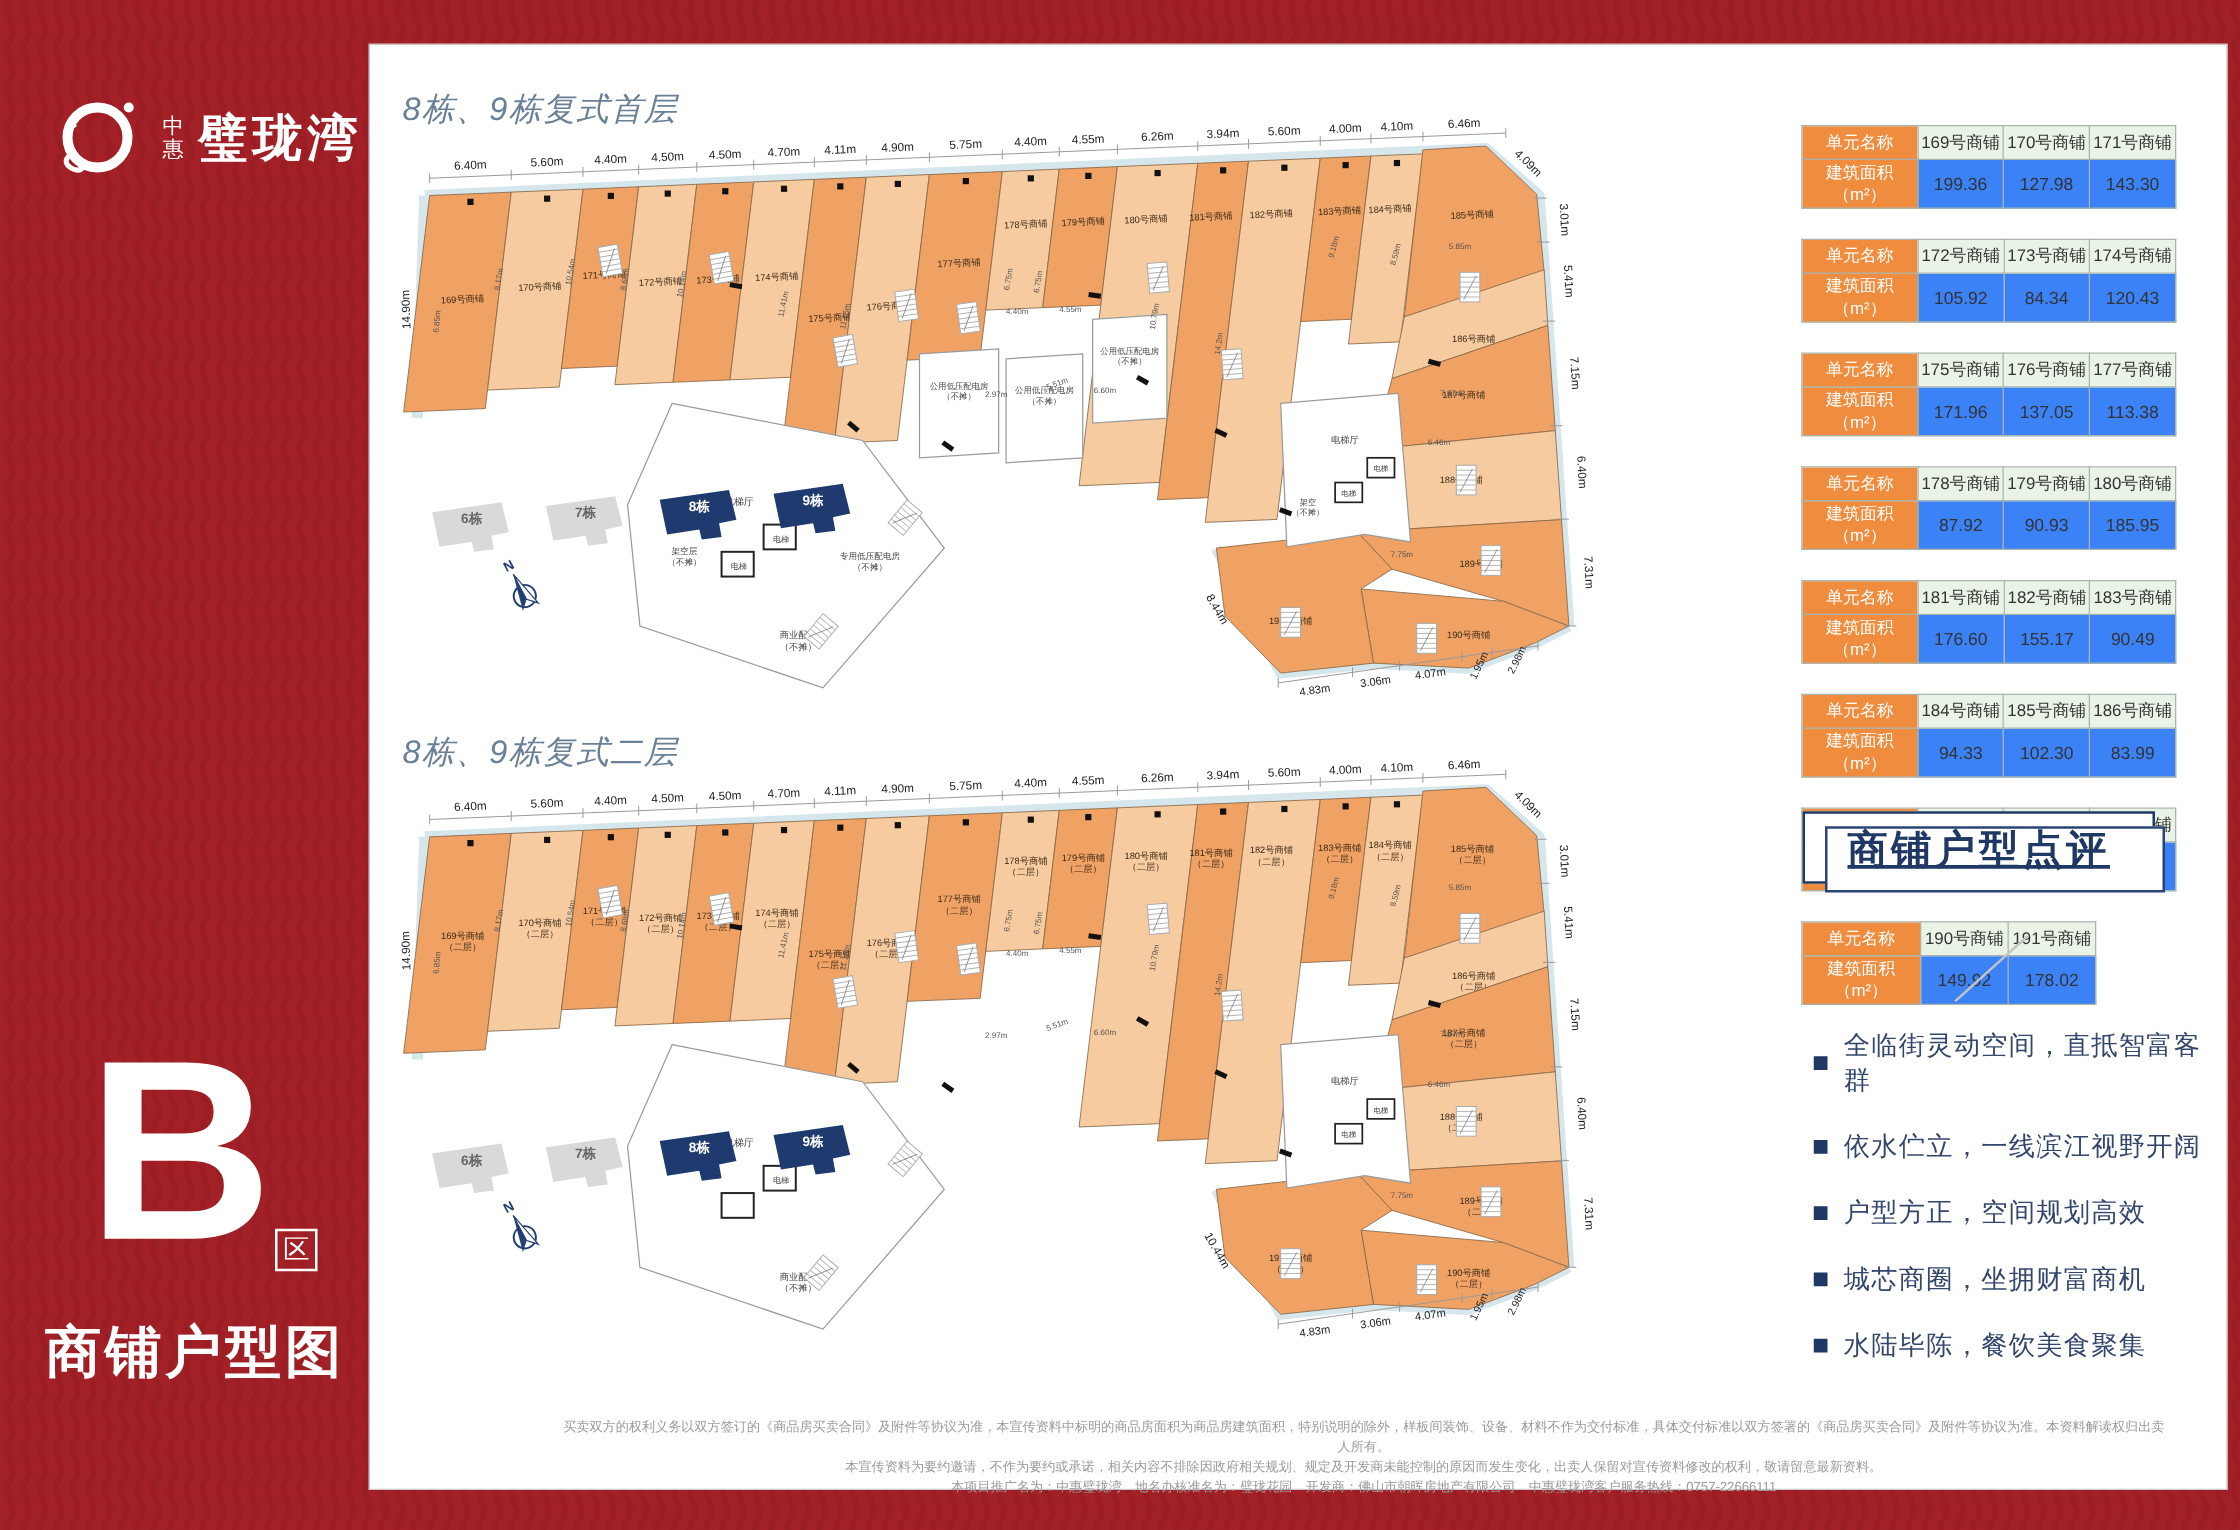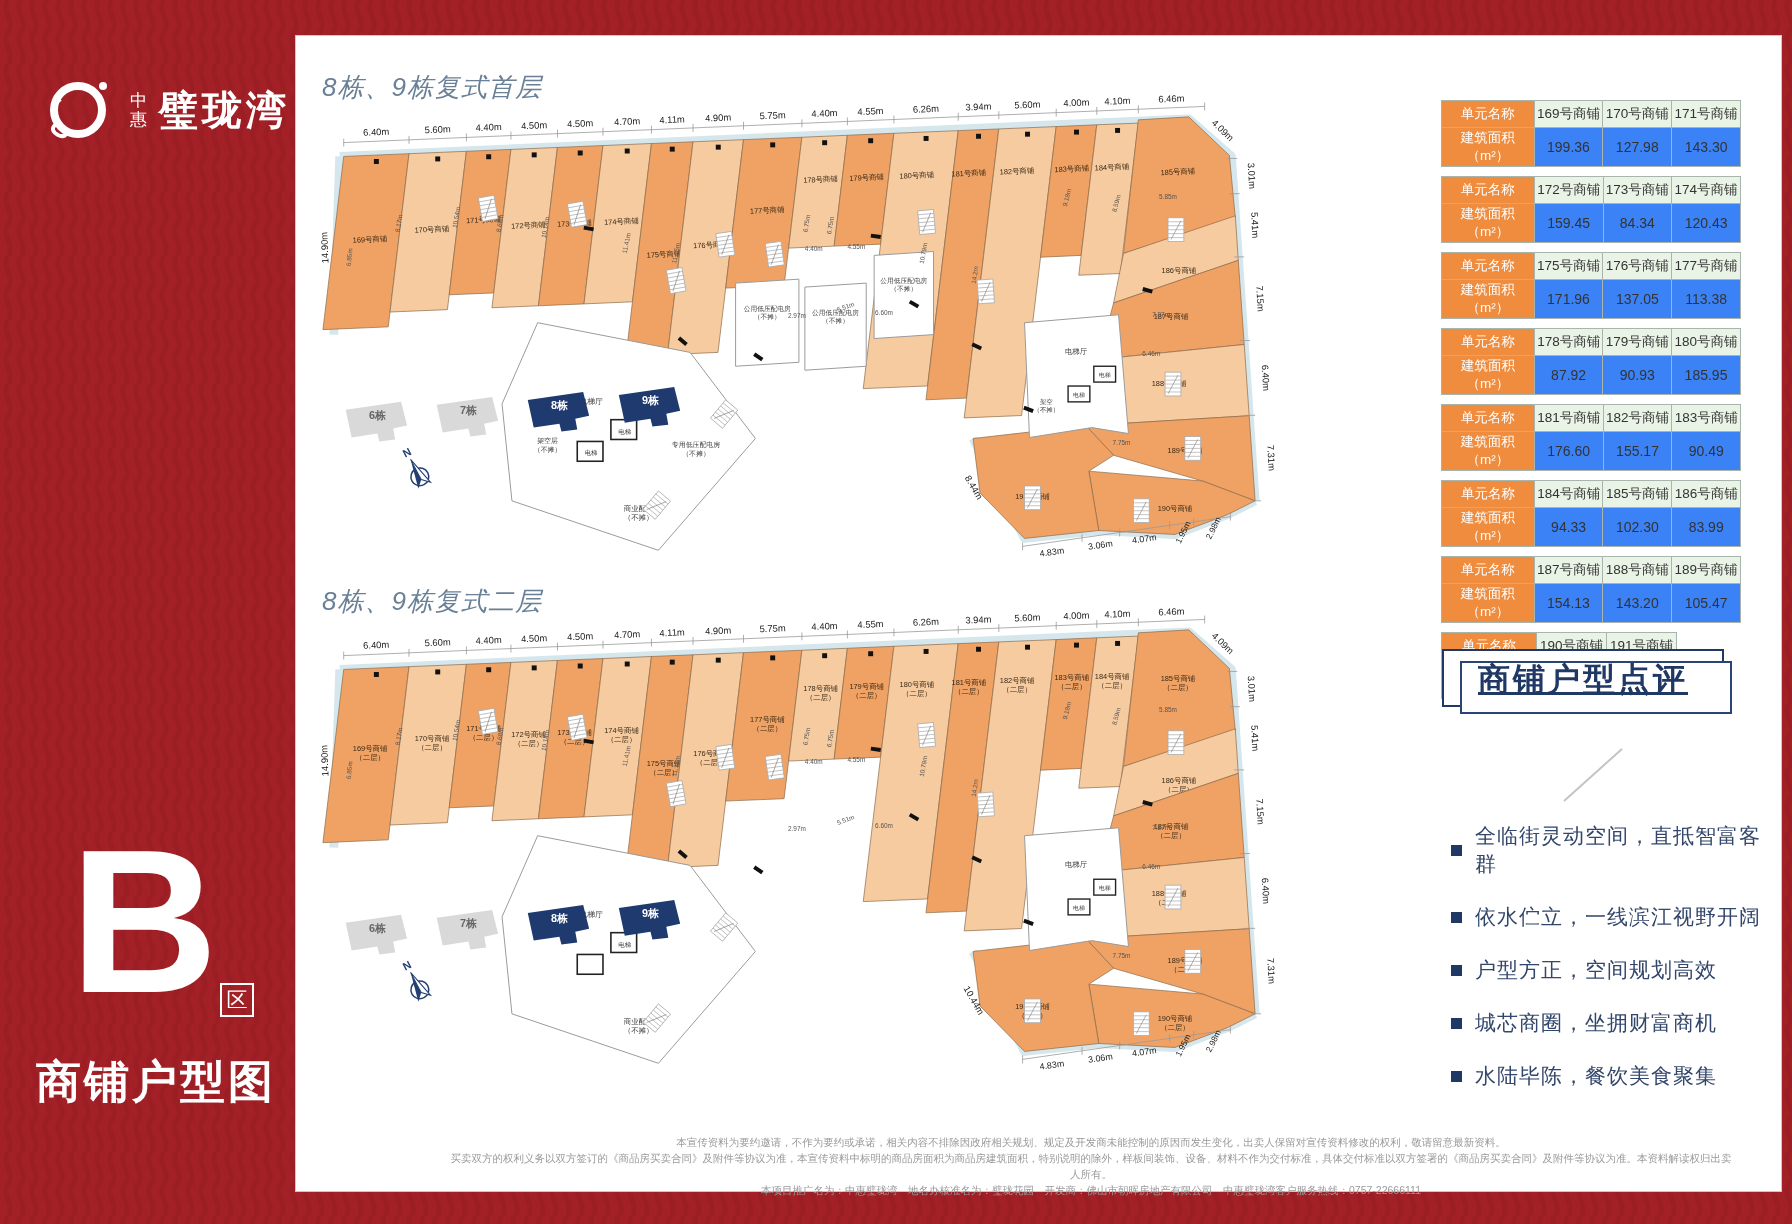--- a/index.html
+++ b/index.html
@@ -16,21 +16,21 @@
   #zone .suffix{position:absolute;left:150px;top:165px;width:30px;height:30px;border:2px solid #fff;
     font-size:21px;line-height:29px;text-align:center;}
   #caption{position:absolute;left:36px;top:1052px;z-index:2;color:#fff;font-size:45px;font-weight:bold;letter-spacing:3px;}
   
   .plan-title{position:absolute;color:#6a8096;font-size:26px;letter-spacing:1px;font-style:italic;}
   #t1{left:26px;top:34px;} #t2{left:26px;top:548px;}
   .plan-svg{position:absolute;width:950px;height:492px;overflow:visible;}
   #plan1{left:20px;top:60px;} #plan2{left:20px;top:573px;}
   
   #unit-tables{position:absolute;left:1145px;top:64px;width:300px;}
-  table.unit-table{border-collapse:collapse;margin-bottom:9px;padding-left:20px;}
+  table.unit-table{border-collapse:collapse;margin-bottom:24px;padding-left:20px;}
   .unit-table td,.unit-table th{border:1px solid #a9b4ac;font-weight:normal;text-align:center;}
   .unit-table .lab{background:#ef8c3e;color:#fff;width:92px;height:24px;font-size:13.5px;}
   .unit-table .nm{background:#eaf4e6;color:#333;width:67px;height:24px;font-size:13.5px;}
   .unit-table .ar{background:#3b82f6;color:#333;height:23px;font-size:14px;}
   
   #review-title{position:absolute;left:1146px;top:613px;width:278px;height:54px;border:2px solid #1f3864;
     color:#1f3864;font-size:32px;font-weight:bold;letter-spacing:3px;text-align:center;line-height:56px;background:#fff;z-index:3;text-decoration:underline;}
   #review-title:after{content:"";position:absolute;top:10px;left:16px;right:-10px;bottom:-9px;border:2px solid #2a4574;z-index:-1;background:#fff;}
   #review-line{position:absolute;left:1258px;top:738px;width:78px;border-top:2px solid #c4c4c4;transform:rotate(-42deg);}
   #review-list{position:absolute;left:1155px;top:786px;width:330px;}
@@ -759,21 +759,21 @@
       <table class="unit-table">
         <tbody>
           <tr>
             <td class="lab">单元名称</td>
             <td class="nm">172号商铺</td>
             <td class="nm">173号商铺</td>
             <td class="nm">174号商铺</td>
           </tr>
           <tr>
             <td class="lab">建筑面积（m²）</td>
-            <td class="ar">159.45</td>
+            <td class="ar">105.92</td>
             <td class="ar">84.34</td>
             <td class="ar">120.43</td>
           </tr>
         </tbody>
       </table>
       <table class="unit-table">
         <tbody>
           <tr>
             <td class="lab">单元名称</td>
             <td class="nm">175号商铺</td>
@@ -887,17 +887,17 @@
         <span class="bullet-sq"></span>
         <span>城芯商圈，坐拥财富商机</span>
       </div>
       <div class="bullet-row">
         <span class="bullet-sq"></span>
         <span>水陆毕陈，餐饮美食聚集</span>
       </div>
     </div>
 
   <div id="disclaimer">
+    <div>买卖双方的权利义务以双方签订的《商品房买卖合同》及附件等协议为准，本宣传资料中标明的商品房面积为商品房建筑面积，特别说明的除外，样板间装饰、设备、材料不作为交付标准，具体交付标准以双方签署的《商品房买卖合同》及附件等协议为准。本资料解读权归出卖人所有。</div>
     <div>本宣传资料为要约邀请，不作为要约或承诺，相关内容不排除因政府相关规划、规定及开发商未能控制的原因而发生变化，出卖人保留对宣传资料修改的权利，敬请留意最新资料。</div>
-    <div>买卖双方的权利义务以双方签订的《商品房买卖合同》及附件等协议为准，本宣传资料中标明的商品房面积为商品房建筑面积，特别说明的除外，样板间装饰、设备、材料不作为交付标准，具体交付标准以双方签署的《商品房买卖合同》及附件等协议为准。本资料解读权归出卖人所有。</div>
     <div>本项目推广名为：中惠璧珑湾　地名办核准名为：璧珑花园　开发商：佛山市朝晖房地产有限公司　中惠璧珑湾客户服务热线：0757-22666111</div>
   </div>
 </div>
 
 </body></html>

